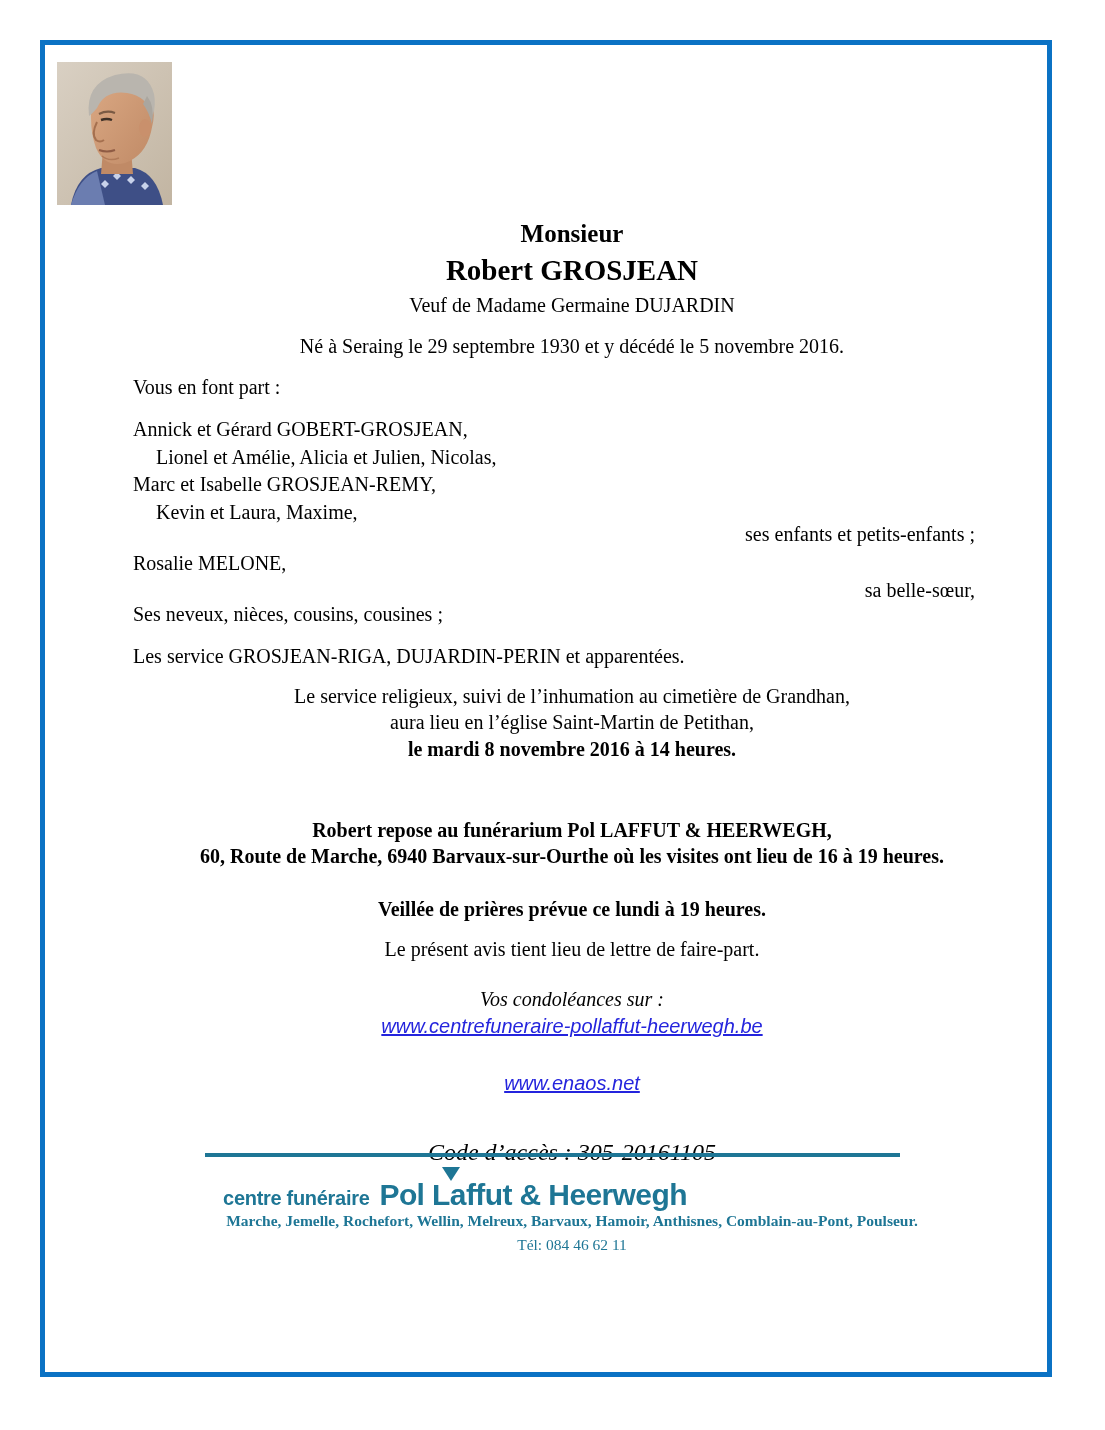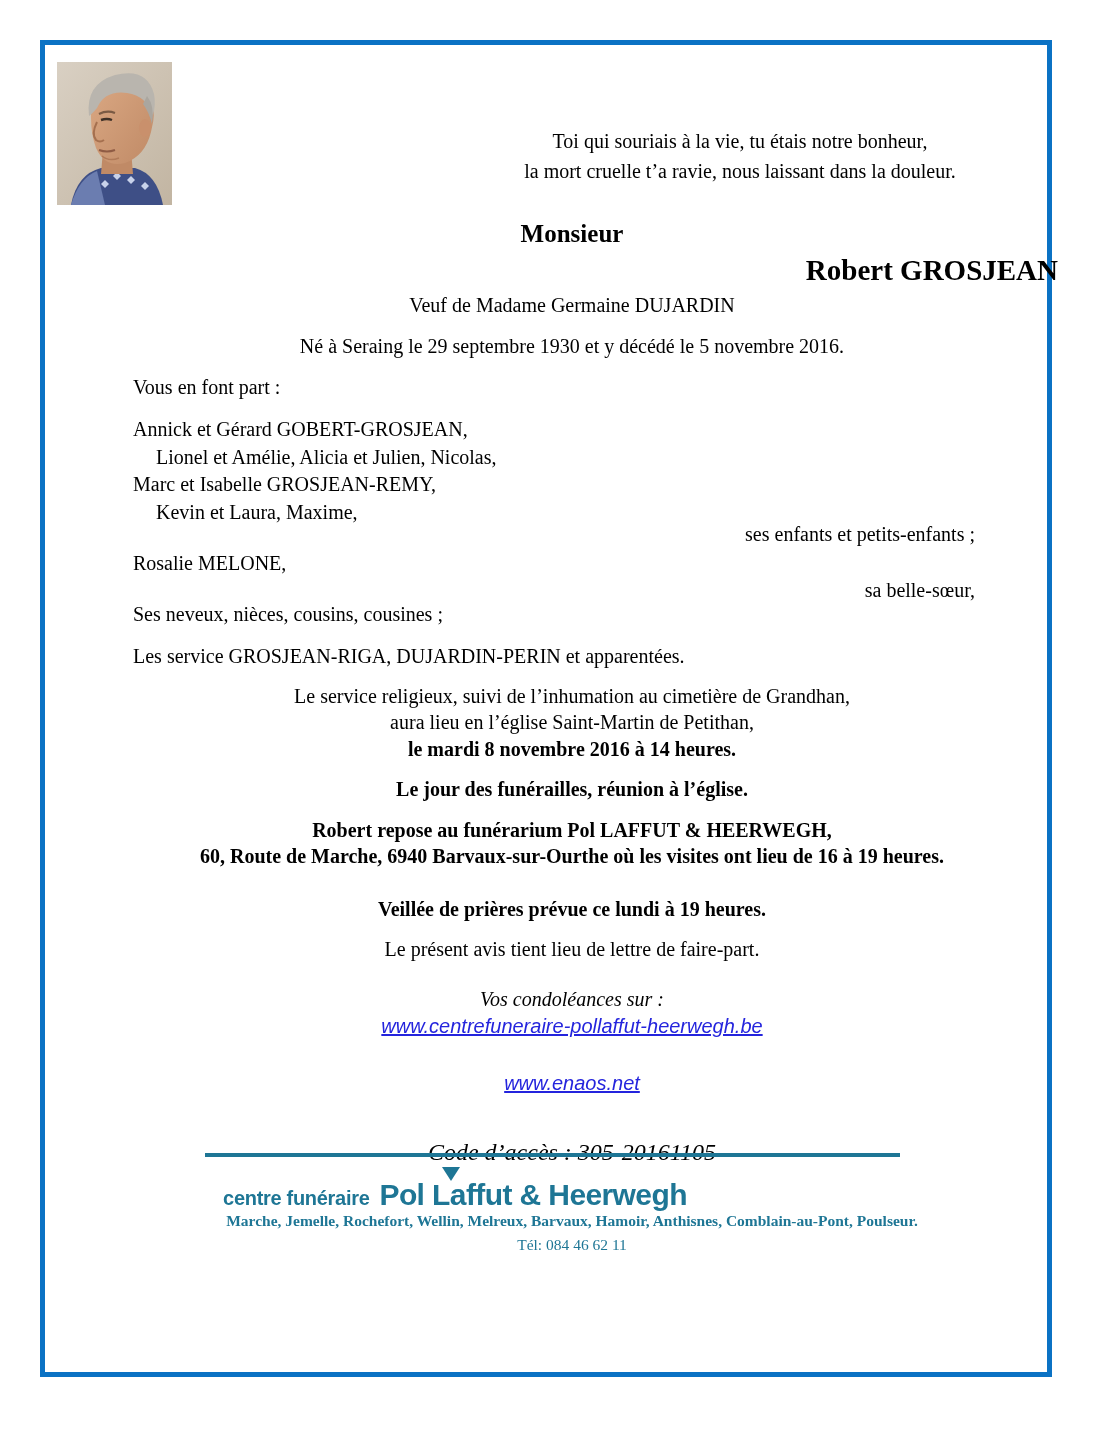--- a/index.html
+++ b/index.html
@@ -33,21 +33,21 @@
     left: 57px; top: 62px;
     width: 115px; height: 143px;
     display: block;
   }
   .epigraph {
     left: 460px; top: 126px; width: 560px;
     text-align: center;
     font-size: 20px; line-height: 30px;
   }
   .monsieur { top: 220px; font-size: 25px; font-weight: bold; }
-  .name     { top: 254px; font-size: 29px; font-weight: bold; text-align: right; }
+  .name     { top: 254px; font-size: 29px; font-weight: bold; }
   .veuf     { top: 293px; }
   .born     { top: 334px; }
   .left-col { left: 133px; }
   .indent   { left: 156px; }
   .right-rel { right: 130px; text-align: left; margin-left: 28px; }
   .sans { font-family: Liberation Serif, serif; }
   .cond-label { top: 988px; font-size: 20px; }
   .weblink {
     color: var(--link);
     text-decoration: underline;
@@ -129,45 +129,40 @@
     <path d="M42 52 Q50 48 58 51" stroke="#7a5a44" stroke-width="2.2" fill="none"></path>
     <path d="M44 58 Q50 56 55 58" stroke="#3c2f26" stroke-width="2.4" fill="none"></path>
 
     <path d="M40 60 Q34 72 39 78 Q43 81 47 78" stroke="#a5704f" stroke-width="2" fill="none"></path>
 
     <path d="M42 88 Q50 91 58 88" stroke="#8f5b44" stroke-width="2" fill="none"></path>
 
     <path d="M62 96 Q52 100 45 94" stroke="#b07a58" stroke-width="1.5" fill="none"></path>
   </svg>
 
-  <div class="abs epigraph">
-    <div>Toi qui souriais à la vie, tu étais notre bonheur,</div>
-    <div>la mort cruelle t’a ravie, nous laissant dans la douleur.</div>
-  </div>
 
   <div class="abs center monsieur">Monsieur</div>
   <div class="abs center name">Robert GROSJEAN</div>
   <div class="abs center veuf t20">Veuf de Madame Germaine DUJARDIN</div>
   <div class="abs center born t20">Né à Seraing le 29 septembre 1930 et y décédé le 5 novembre 2016.</div>
 
   <div class="abs left-col t20" style="top:375px">Vous en font part :</div>
   <div class="abs left-col t20" style="top:417px">Annick et Gérard GOBERT-GROSJEAN,</div>
   <div class="abs indent t20" style="top:445px">Lionel et Amélie, Alicia et Julien, Nicolas,</div>
   <div class="abs left-col t20" style="top:472px">Marc et Isabelle GROSJEAN-REMY,</div>
   <div class="abs indent t20" style="top:500px">Kevin et Laura, Maxime,</div>
   <div class="abs right-rel t20" style="top:522px">ses enfants et petits-enfants ;</div>
   <div class="abs left-col t20" style="top:551px">Rosalie MELONE,</div>
   <div class="abs right-rel t20" style="top:578px">sa belle-sœur,</div>
   <div class="abs left-col t20" style="top:602px">Ses neveux, nièces, cousins, cousines ;</div>
   <div class="abs left-col t20" style="top:644px">Les service GROSJEAN-RIGA, DUJARDIN-PERIN et apparentées.</div>
 
   <div class="abs center t20" style="top:684px">Le service religieux, suivi de l’inhumation au cimetière de Grandhan,</div>
   <div class="abs center t20" style="top:710px">aura lieu en l’église Saint-Martin de Petithan,</div>
   <div class="abs center t20 bold" style="top:737px">le mardi 8 novembre 2016 à 14 heures.</div>
-  <div class="abs center t20 bold" style="top:777px">Le jour des funérailles, réunion à l’église.</div>
   <div class="abs center t20 bold" style="top:818px">Robert repose au funérarium Pol LAFFUT &amp; HEERWEGH,</div>
   <div class="abs center t20 bold" style="top:844px">60, Route de Marche, 6940 Barvaux-sur-Ourthe où les visites ont lieu de 16 à 19 heures.</div>
   <div class="abs center t20 bold" style="top:897px">Veillée de prières prévue ce lundi à 19 heures.</div>
   <div class="abs center t20" style="top:937px">Le présent avis tient lieu de lettre de faire-part.</div>
 
   <div class="abs center sans ital cond-label">Vos condoléances sur :</div>
   <div class="abs center site1"><span class="weblink">www.centrefuneraire-pollaffut-heerwegh.be</span></div>
   <div class="abs center site2"><span class="weblink">www.enaos.net</span></div>
   <div class="abs center sans ital code">Code d’accès : 305-20161105</div>
 

